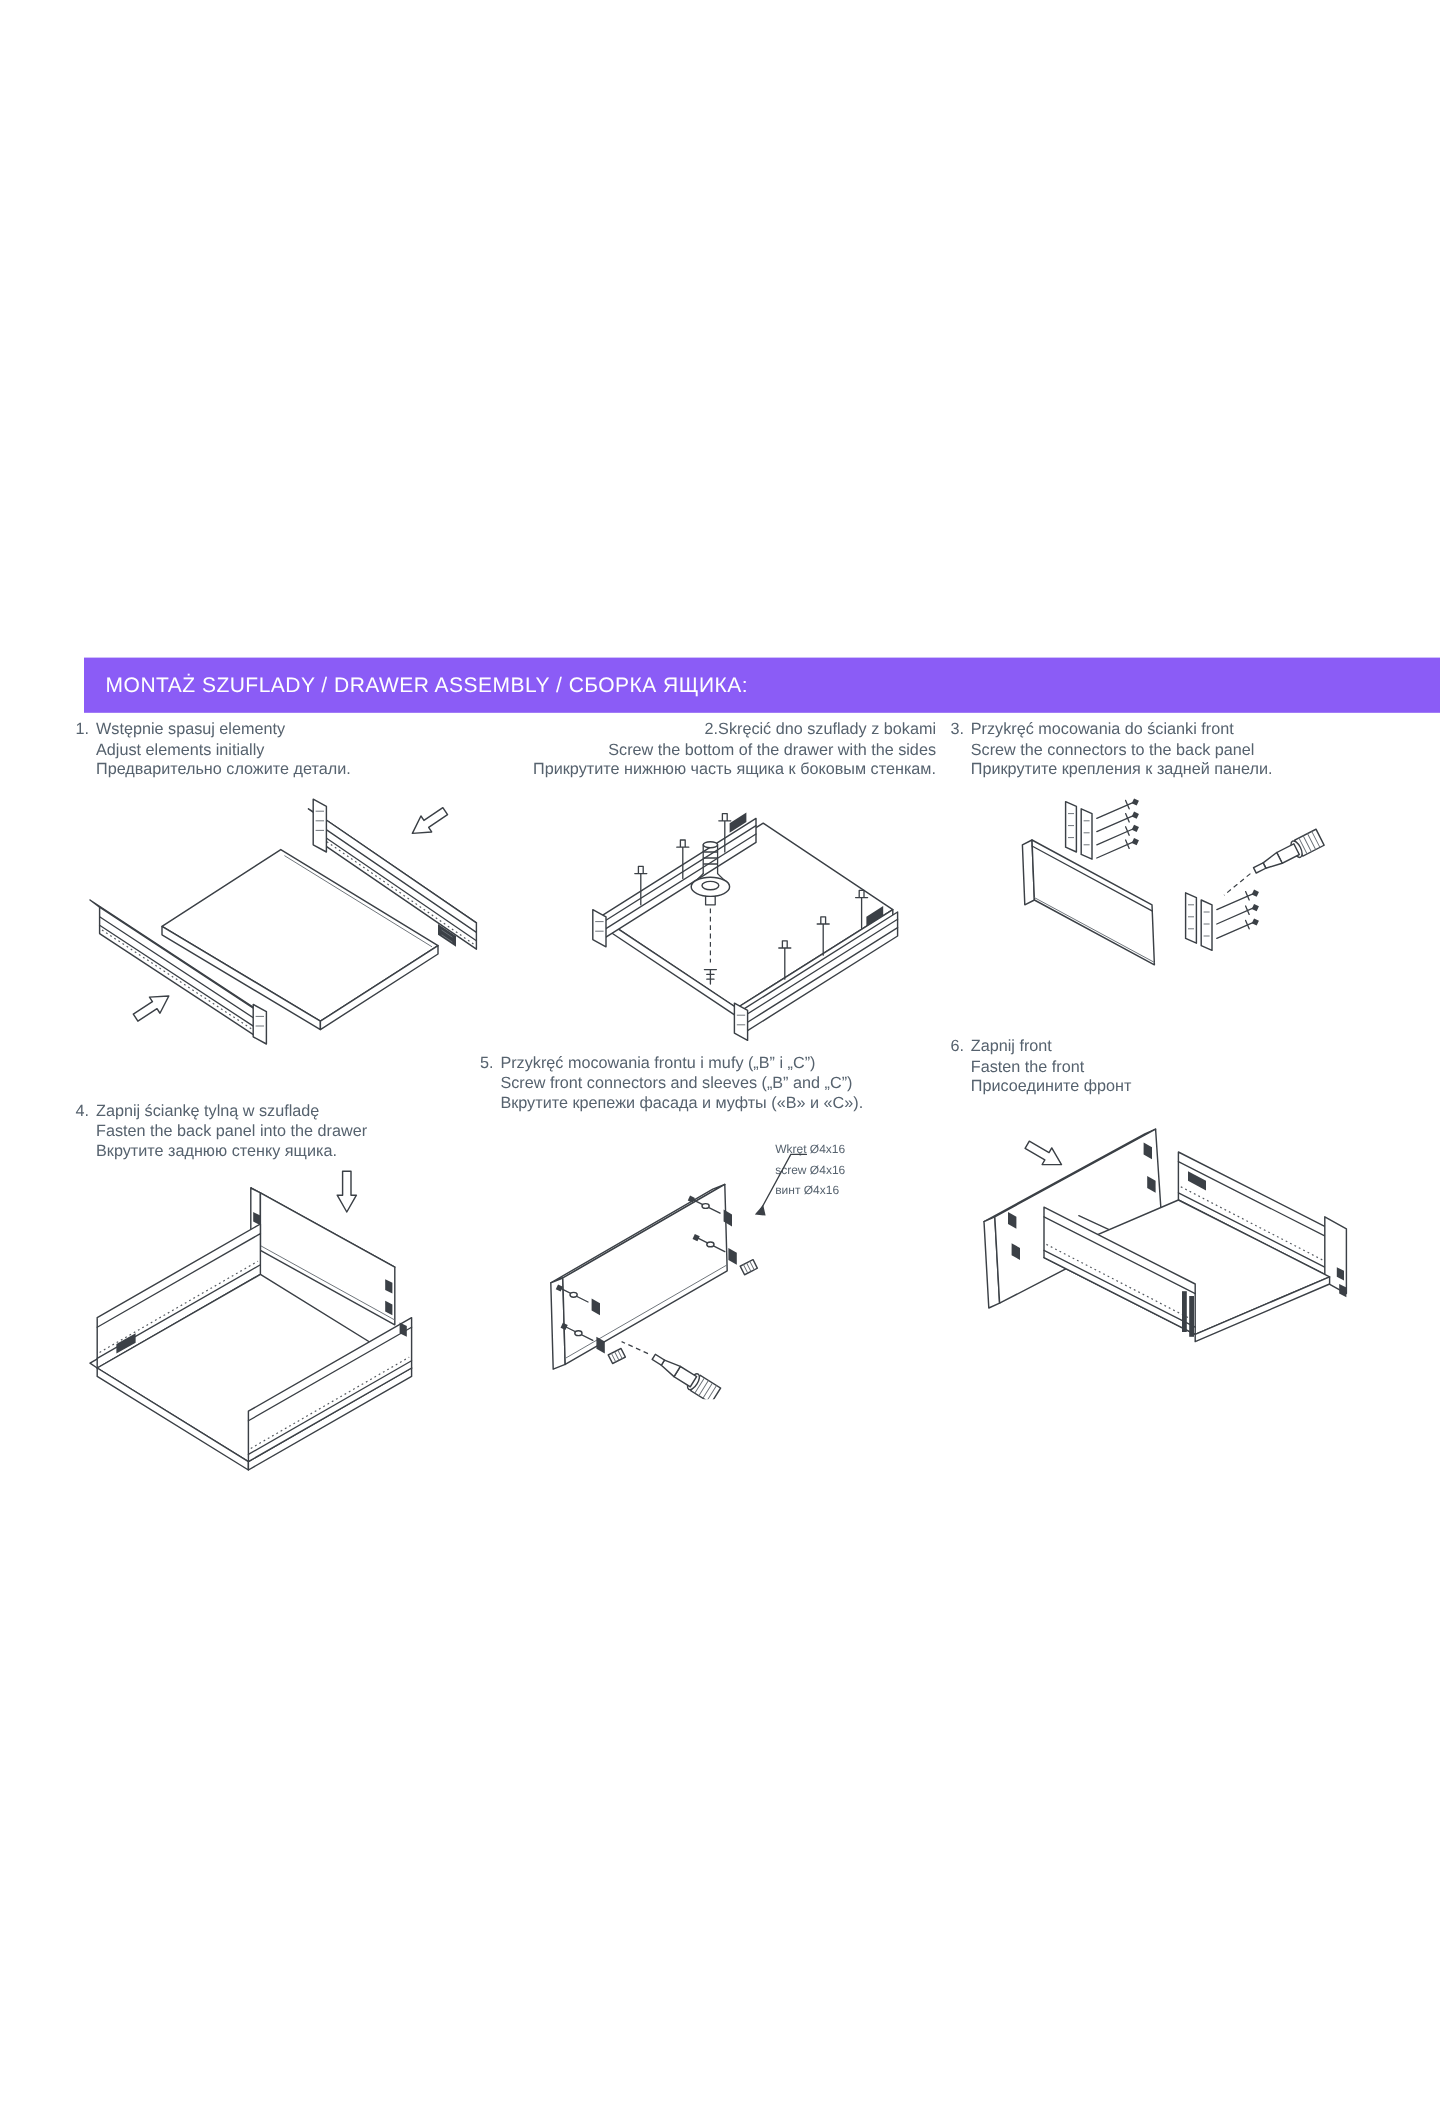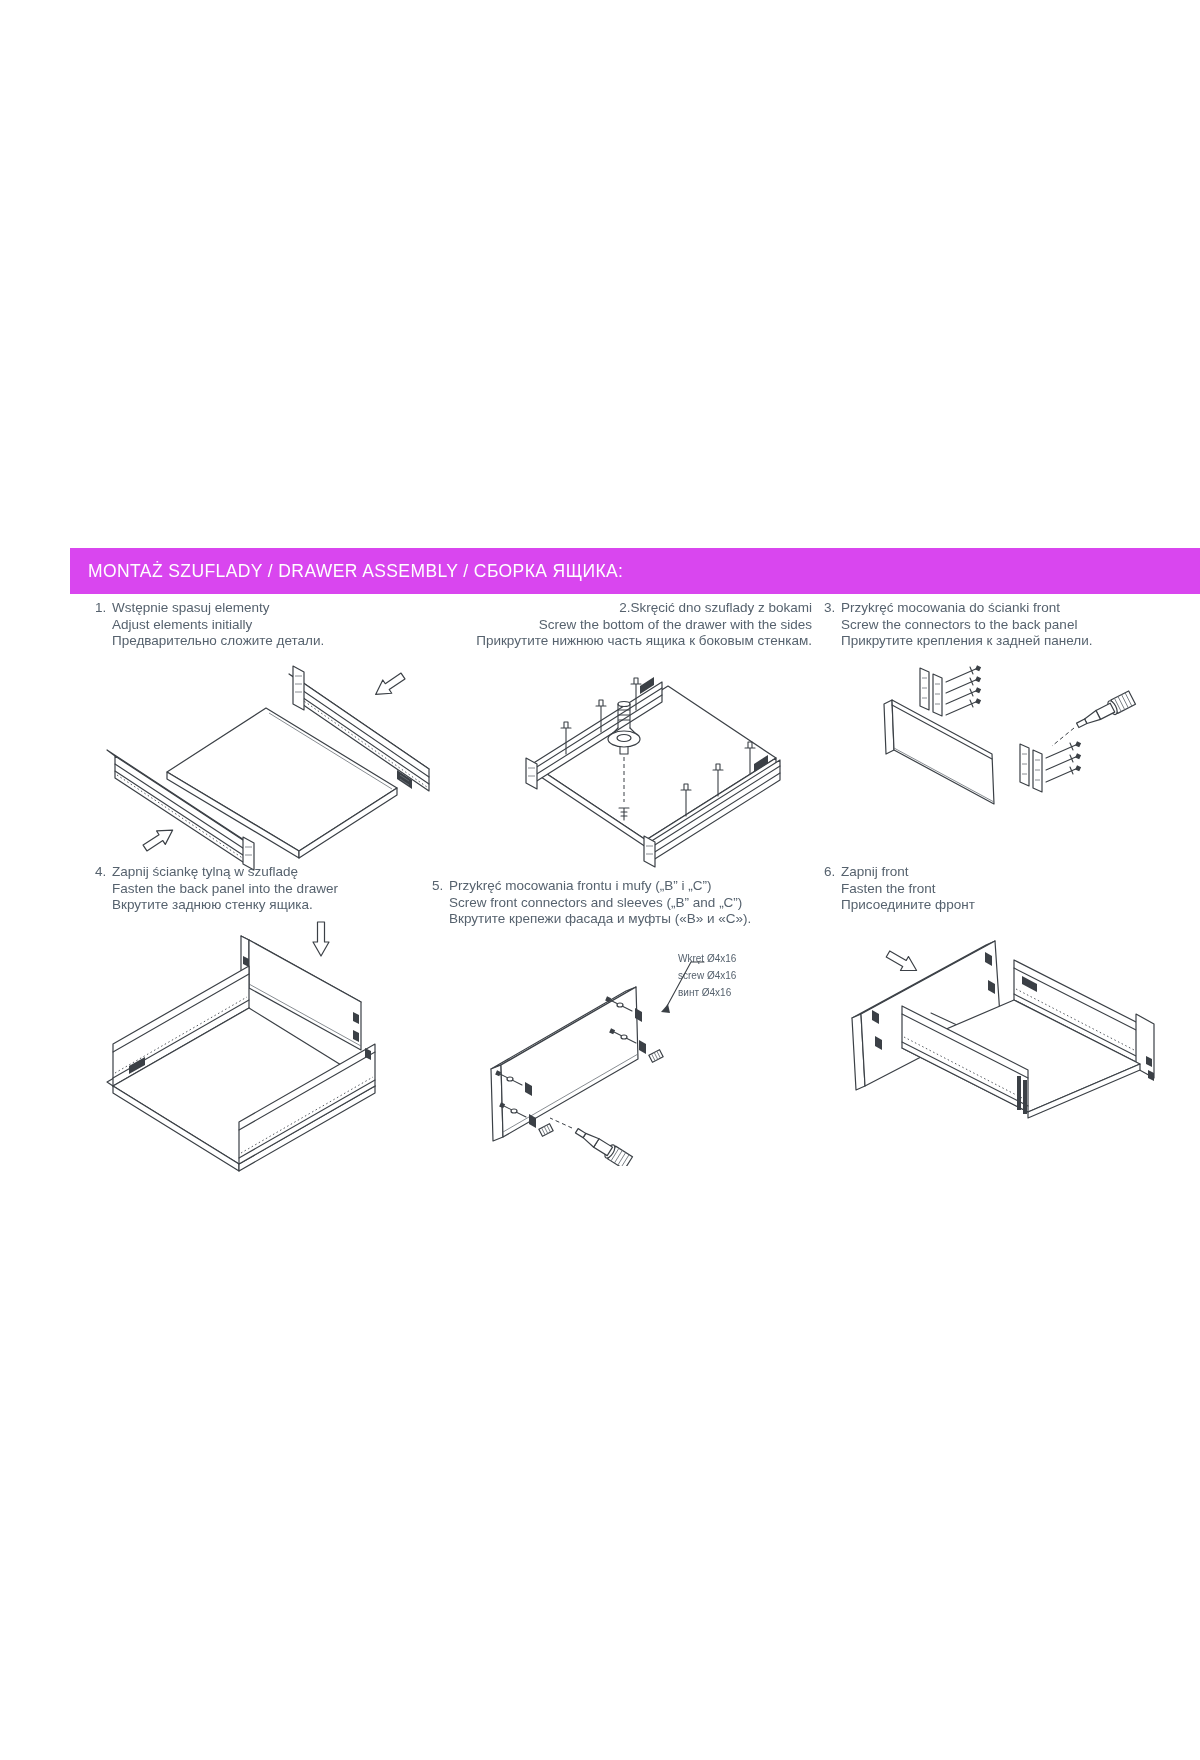--- a/index.html
+++ b/index.html
@@ -1,25 +1,25 @@
 <!DOCTYPE html>
 <html><head>
 <meta charset="utf-8">
 <style>
   html,body{margin:0;padding:0;background:#ffffff;}
   .page{position:relative;width:1200px;height:1760px;background:#ffffff;overflow:hidden;
         font-family:"Liberation Sans", sans-serif;color:#56626E;}
-  .header-bar{position:absolute;left:70px;top:548px;right:0;height:46px;background:#d946ef;
+  .header-bar{position:absolute;left:70px;top:548px;right:0;height:46px;background:#8b5cf6;
               display:flex;align-items:center;}
   .header-title{color:#ffffff;font-size:17.5px;letter-spacing:.4px;padding-left:18px;white-space:nowrap;}
-  .step{position:absolute;font-size:13.5px;line-height:16.5px;margin-left:32px;}
+  .step{position:absolute;font-size:13.5px;line-height:16.5px;}
   .s1{left:63px;top:600px;width:335px;height:270px;}
   .s2{left:400px;top:600px;width:380px;height:270px;text-align:right;}
   .s3{left:792px;top:600px;width:380px;height:270px;}
-  .s4{left:63px;top:864px;width:335px;height:335px;}
+  .s4{left:63px;top:918px;width:335px;height:335px;}
   .s5{left:400px;top:878px;width:380px;height:300px;}
   .s6{left:792px;top:864px;width:380px;height:345px;}
   .ln{padding-left:17px;white-space:nowrap;}
   .ln.first{padding-left:0;}
   .num{display:inline-block;width:17px;}
   .step svg{position:absolute;}
   .v1{left:6px;top:48px;}  .v2{left:14px;top:58px;}  .v3{left:30px;top:58px;}
   .v4{left:4px;top:54px;}  .v5{left:14px;top:70px;}  .v6{left:0px;top:64px;}
   .anno{position:absolute;left:246px;top:72px;line-height:17px;font-size:10px;}
   

